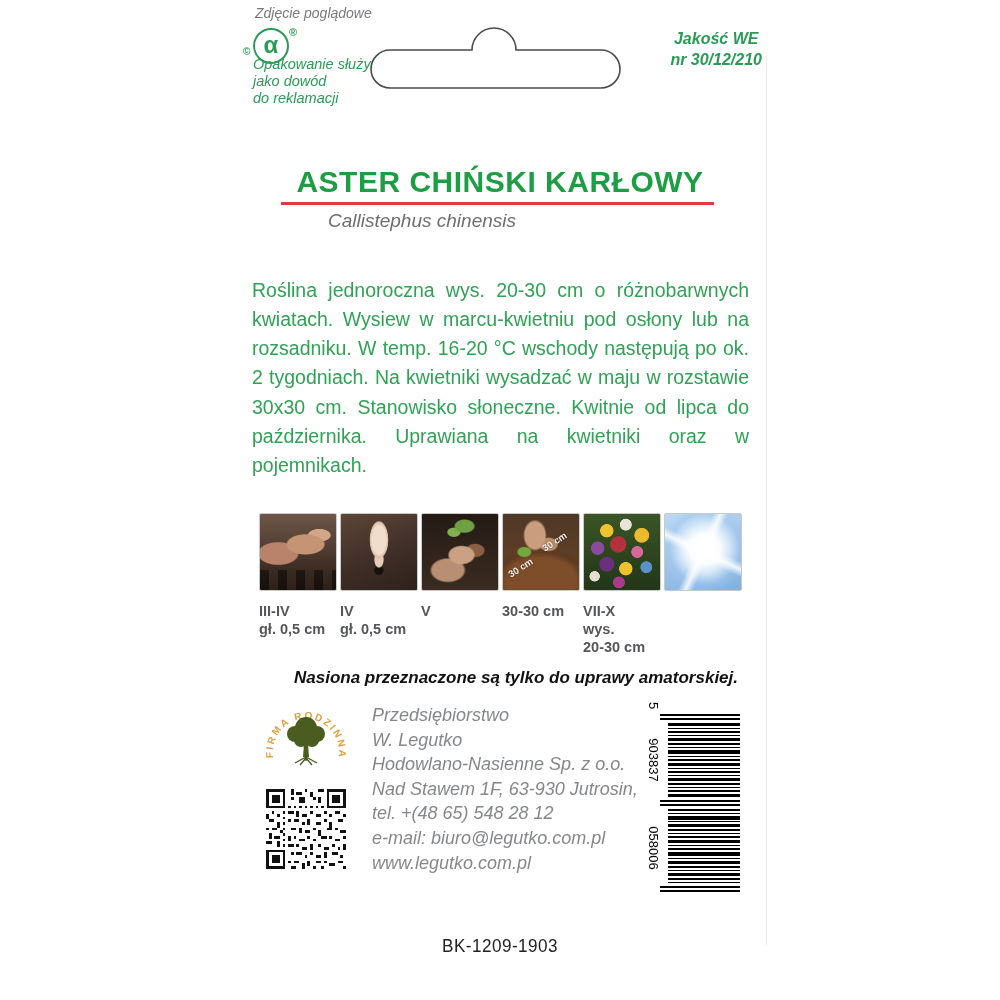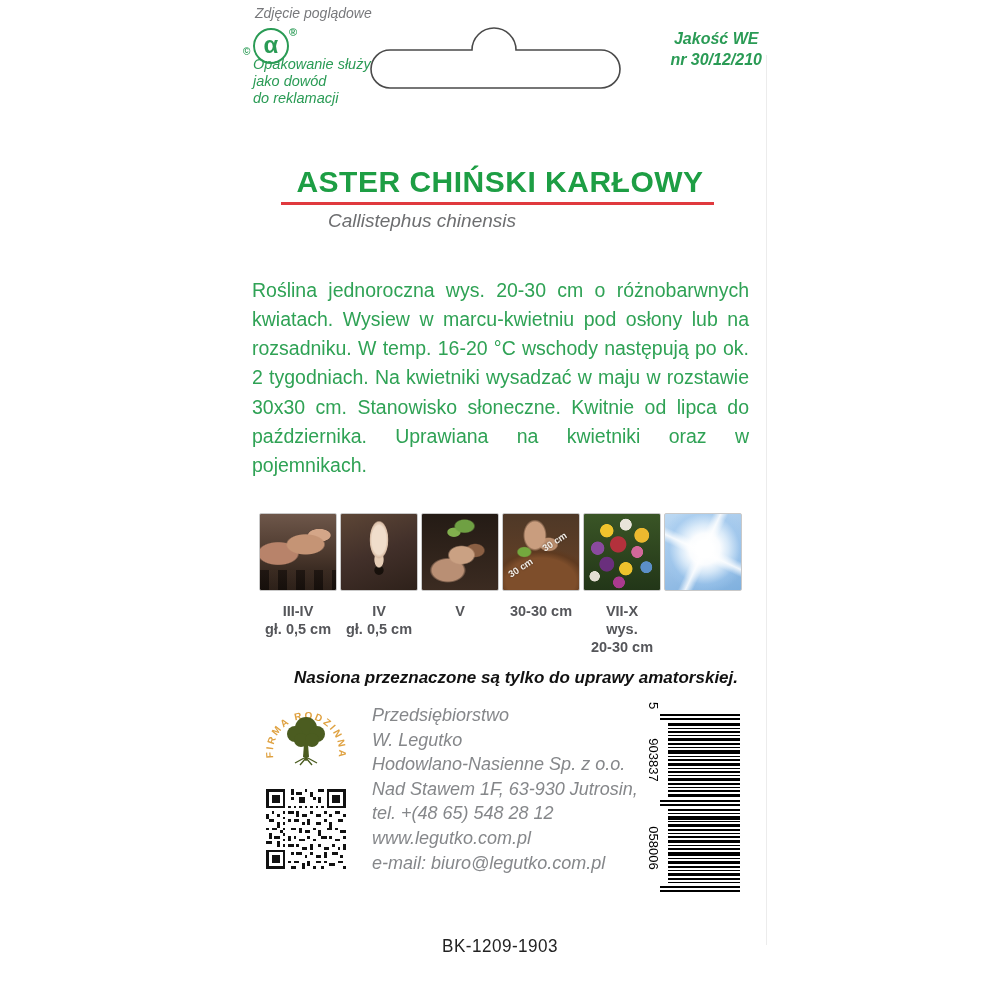--- a/index.html
+++ b/index.html
@@ -82,21 +82,21 @@
       linear-gradient(115deg, transparent 43%, rgba(255,255,255,.85) 50%, transparent 57%),
       linear-gradient(25deg, transparent 43%, rgba(255,255,255,.85) 50%, transparent 57%),
       radial-gradient(circle at 52% 46%, #ffffff 0 15%, rgba(255,255,255,.95) 27%, rgba(230,242,252,.8) 42%, rgba(160,200,238,.5) 62%, transparent 78%),
       linear-gradient(160deg, #bcd9f3 0%, #9cc2e8 55%, #7fb0de 100%);}
   .spacing-label{position:absolute;color:#f2ede6;font-size:9.5px;font-weight:bold;white-space:nowrap;
                  text-shadow:0 0 2px rgba(0,0,0,.45);}
   .sl1{left:4px;top:48px;transform:rotate(-33deg);}
   .sl2{left:38px;top:22px;transform:rotate(-33deg);}
 
   .captions{left:259px;top:602px;display:flex;gap:3px;}
-  .cap{width:78px;text-align:center;font-size:14.5px;font-weight:bold;color:#55565a;
+  .cap{width:78px;font-size:14.5px;font-weight:bold;color:#55565a;
        line-height:18px;white-space:pre-line;}
 
   
   .amateur{left:0;top:668px;width:1000px;text-align:center;font-size:17px;font-weight:bold;
            font-style:italic;color:#111;margin-left:16px;}
 
   
   .family-logo{left:262px;top:696px;}
   .qr{left:266px;top:789px;}
   .company{left:372px;top:703px;font-size:18px;font-style:italic;color:#85878a;line-height:24.6px;}
@@ -212,22 +212,22 @@
         M9 28h2v1H9z M13 28h1v1h-1z M17 28h1v1h-1z M20 28h1v1h-1z"></path>
     </svg>
   </div>
 
   <div class="abs company">
     <div>Przedsiębiorstwo</div>
     <div>W. Legutko</div>
     <div>Hodowlano-Nasienne Sp. z o.o.</div>
     <div>Nad Stawem 1F, 63-930 Jutrosin,</div>
     <div>tel. +(48 65) 548 28 12</div>
+    <div>e-mail: biuro@legutko.com.pl</div>
     <div>www.legutko.com.pl</div>
-    <div>e-mail: biuro@legutko.com.pl</div>
   </div>
 
   <div class="abs barcode-box">
     <div class="barcode-rot">
       <svg width="196" height="92" viewBox="0 0 196 92" fill="#000">
         <rect x="14" y="0" width="2" height="80"></rect>
           <rect x="18" y="0" width="2" height="80"></rect>
         <rect x="100" y="0" width="2" height="80"></rect>
           <rect x="104" y="0" width="2" height="80"></rect>
         <rect x="186" y="0" width="2" height="80"></rect>

